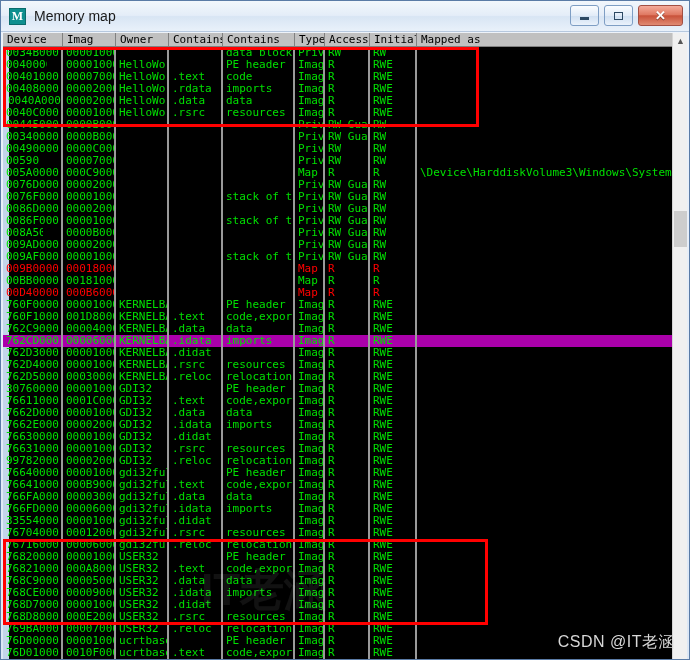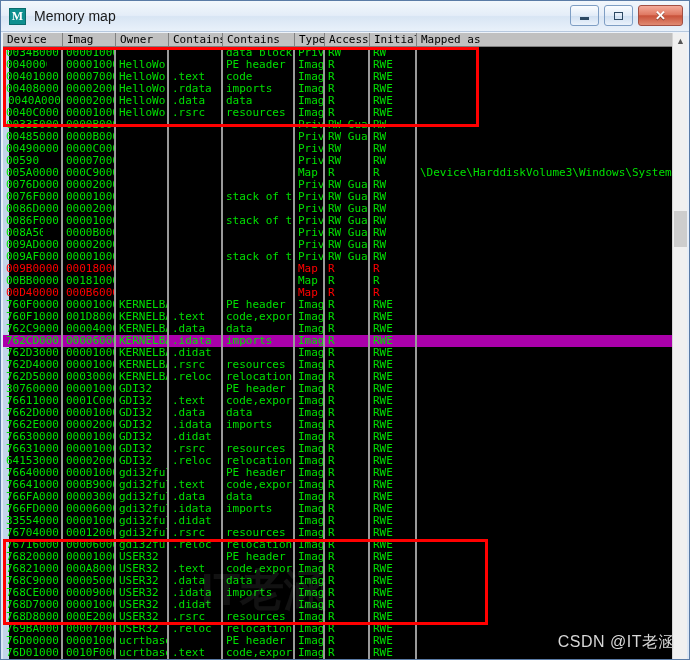--- a/index.html
+++ b/index.html
@@ -249,32 +249,32 @@
         <div class="cell" style="left: 60px; width: 53px;">00001000</div>
         <div class="cell" style="left: 113px; width: 53px;">HelloWor</div>
         <div class="cell" style="left: 166px; width: 54px;">.rsrc</div>
         <div class="cell" style="left: 220px; width: 72px;">resources</div>
         <div class="cell" style="left: 292px; width: 30px;">Imag</div>
         <div class="cell" style="left: 322px; width: 45px;">R</div>
         <div class="cell" style="left: 367px; width: 47px;">RWE</div>
         <div class="cell" style="left: 414px; width: 258px;"></div>
       </div>
       <div class="row">
-        <div class="cell" style="left: 0px; width: 60px;">00335000</div>
+        <div class="cell" style="left: 0px; width: 60px;">00445000</div>
         <div class="cell" style="left: 60px; width: 53px;">0000B000</div>
         <div class="cell" style="left: 113px; width: 53px;"></div>
         <div class="cell" style="left: 166px; width: 54px;"></div>
         <div class="cell" style="left: 220px; width: 72px;"></div>
         <div class="cell" style="left: 292px; width: 30px;">Priv</div>
         <div class="cell" style="left: 322px; width: 45px;">RW    Guar</div>
         <div class="cell" style="left: 367px; width: 47px;">RW</div>
         <div class="cell" style="left: 414px; width: 258px;"></div>
       </div>
       <div class="row">
-        <div class="cell" style="left: 0px; width: 60px;">00485000</div>
+        <div class="cell" style="left: 0px; width: 60px;">00340000</div>
         <div class="cell" style="left: 60px; width: 53px;">0000B000</div>
         <div class="cell" style="left: 113px; width: 53px;"></div>
         <div class="cell" style="left: 166px; width: 54px;"></div>
         <div class="cell" style="left: 220px; width: 72px;"></div>
         <div class="cell" style="left: 292px; width: 30px;">Priv</div>
         <div class="cell" style="left: 322px; width: 45px;">RW    Guar</div>
         <div class="cell" style="left: 367px; width: 47px;">RW</div>
         <div class="cell" style="left: 414px; width: 258px;"></div>
       </div>
       <div class="row">
@@ -557,21 +557,21 @@
         <div class="cell" style="left: 60px; width: 53px;">00001000</div>
         <div class="cell" style="left: 113px; width: 53px;">GDI32</div>
         <div class="cell" style="left: 166px; width: 54px;">.rsrc</div>
         <div class="cell" style="left: 220px; width: 72px;">resources</div>
         <div class="cell" style="left: 292px; width: 30px;">Imag</div>
         <div class="cell" style="left: 322px; width: 45px;">R</div>
         <div class="cell" style="left: 367px; width: 47px;">RWE</div>
         <div class="cell" style="left: 414px; width: 258px;"></div>
       </div>
       <div class="row">
-        <div class="cell" style="left: 0px; width: 60px;">64153000</div>
+        <div class="cell" style="left: 0px; width: 60px;">99782000</div>
         <div class="cell" style="left: 60px; width: 53px;">00002000</div>
         <div class="cell" style="left: 113px; width: 53px;">GDI32</div>
         <div class="cell" style="left: 166px; width: 54px;">.reloc</div>
         <div class="cell" style="left: 220px; width: 72px;">relocations</div>
         <div class="cell" style="left: 292px; width: 30px;">Imag</div>
         <div class="cell" style="left: 322px; width: 45px;">R</div>
         <div class="cell" style="left: 367px; width: 47px;">RWE</div>
         <div class="cell" style="left: 414px; width: 258px;"></div>
       </div>
       <div class="row">

